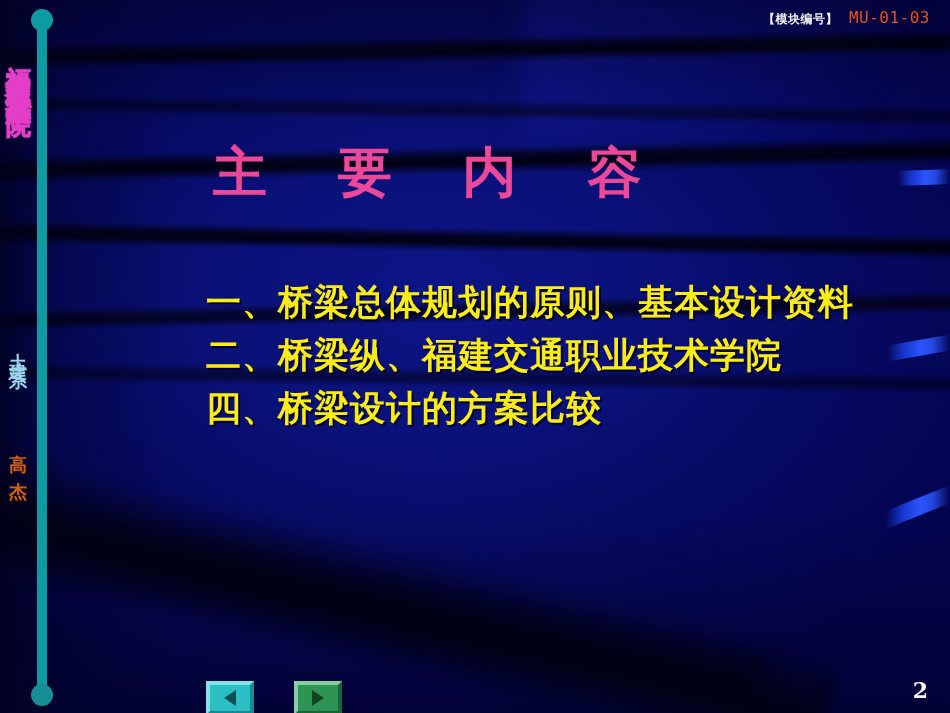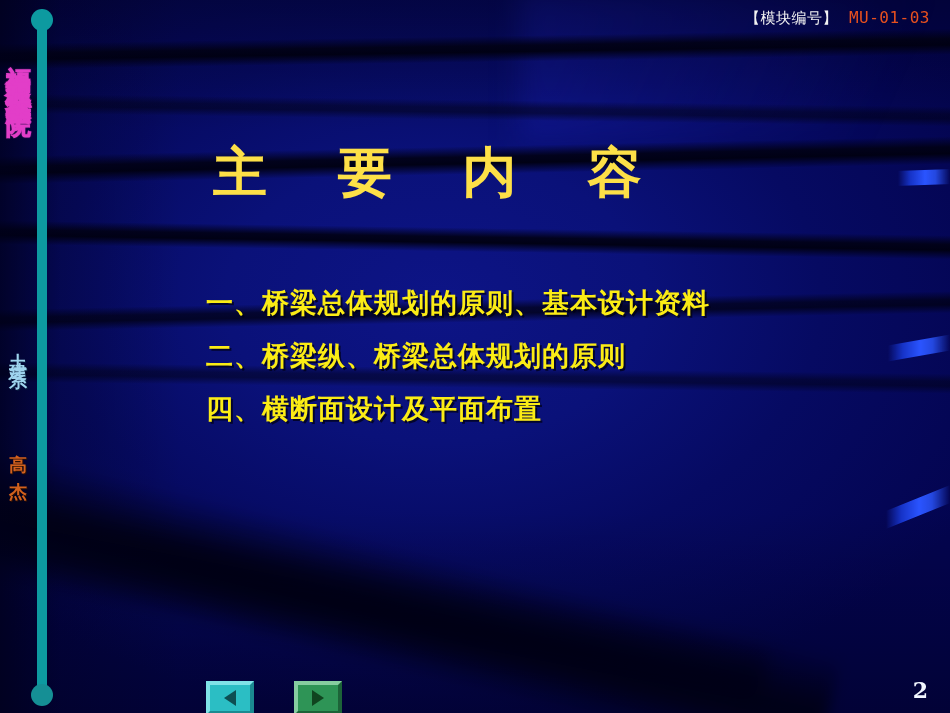--- a/index.html
+++ b/index.html
@@ -151,54 +151,54 @@
   
   .header {
     position: absolute;
     right: 20px;
     top: 8px;
     display: flex;
     align-items: baseline;
     gap: 11px;
   }
   .module-label {
-    font-size: 15px;
-    font-weight: normal;
+    font-size: 12px;
+    font-weight: bold;
     color: #f2f2f2;
     letter-spacing: 0.5px;
   }
   .module-code {
     font-family: "DejaVu Sans Mono", "Liberation Mono", monospace;
     font-size: 16px;
     font-weight: normal;
     color: #e8501e;
     letter-spacing: 0.5px;
   }
 
   
   .slide-title {
     position: absolute;
     left: 213px;
     top: 137px;
     font-size: 54px;
     font-weight: bold;
-    color: #fde047;
+    color: #ec4899;
     letter-spacing: 26px;
     white-space: nowrap;
   }
 
   
   .body-list {
     position: absolute;
     left: 206px;
     top: 276px;
     white-space: nowrap;
   }
   .body-line {
-    font-size: 27px;
+    font-size: 35px;
     font-weight: bold;
     color: #fbec15;
     line-height: 53px;
     letter-spacing: 1px;
     text-shadow: 2px 2px 0 rgba(0,0,20,0.75);
   }
 
   
   .nav {
     position: absolute;
@@ -277,22 +277,22 @@
 
   <div class="header">
     <span class="module-label">【模块编号】</span>
     <span class="module-code">MU-01-03</span>
   </div>
 
   <div class="slide-title">主 要 内 容</div>
 
   <div class="body-list">
     <div class="body-line">一、桥梁总体规划的原则、基本设计资料</div>
-    <div class="body-line">二、桥梁纵、桥梁总体规划的原则</div>
-    <div class="body-line">四、横断面设计及平面布置</div>
+    <div class="body-line">二、桥梁纵、福建交通职业技术学院</div>
+    <div class="body-line">四、桥梁设计的方案比较</div>
   </div>
 
   <div class="nav">
     <div class="nav-btn nav-prev">
       <span class="tri tri-left"></span>
     </div>
     <div class="nav-btn nav-next">
       <span class="tri tri-right"></span>
     </div>
   </div>

